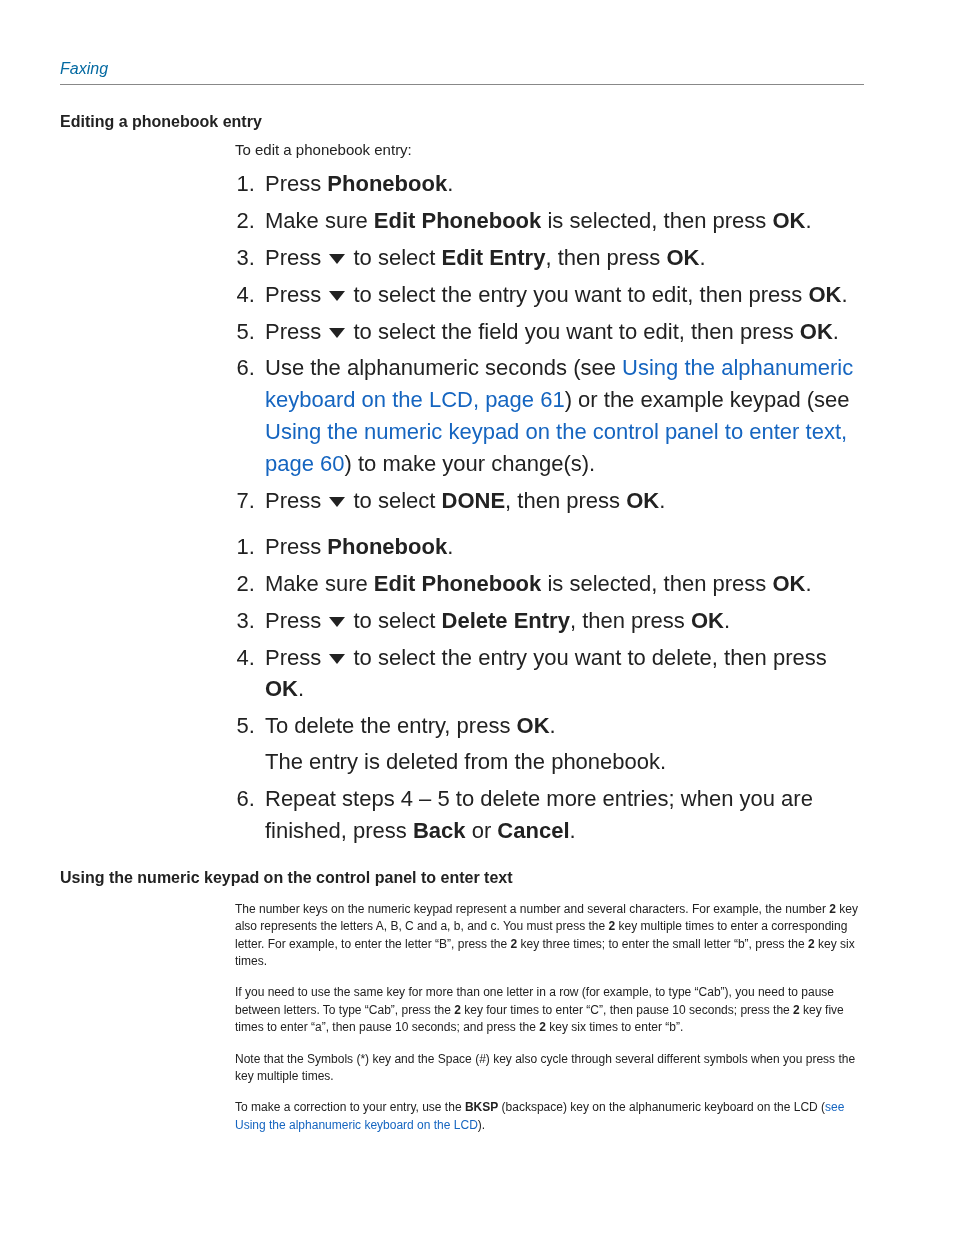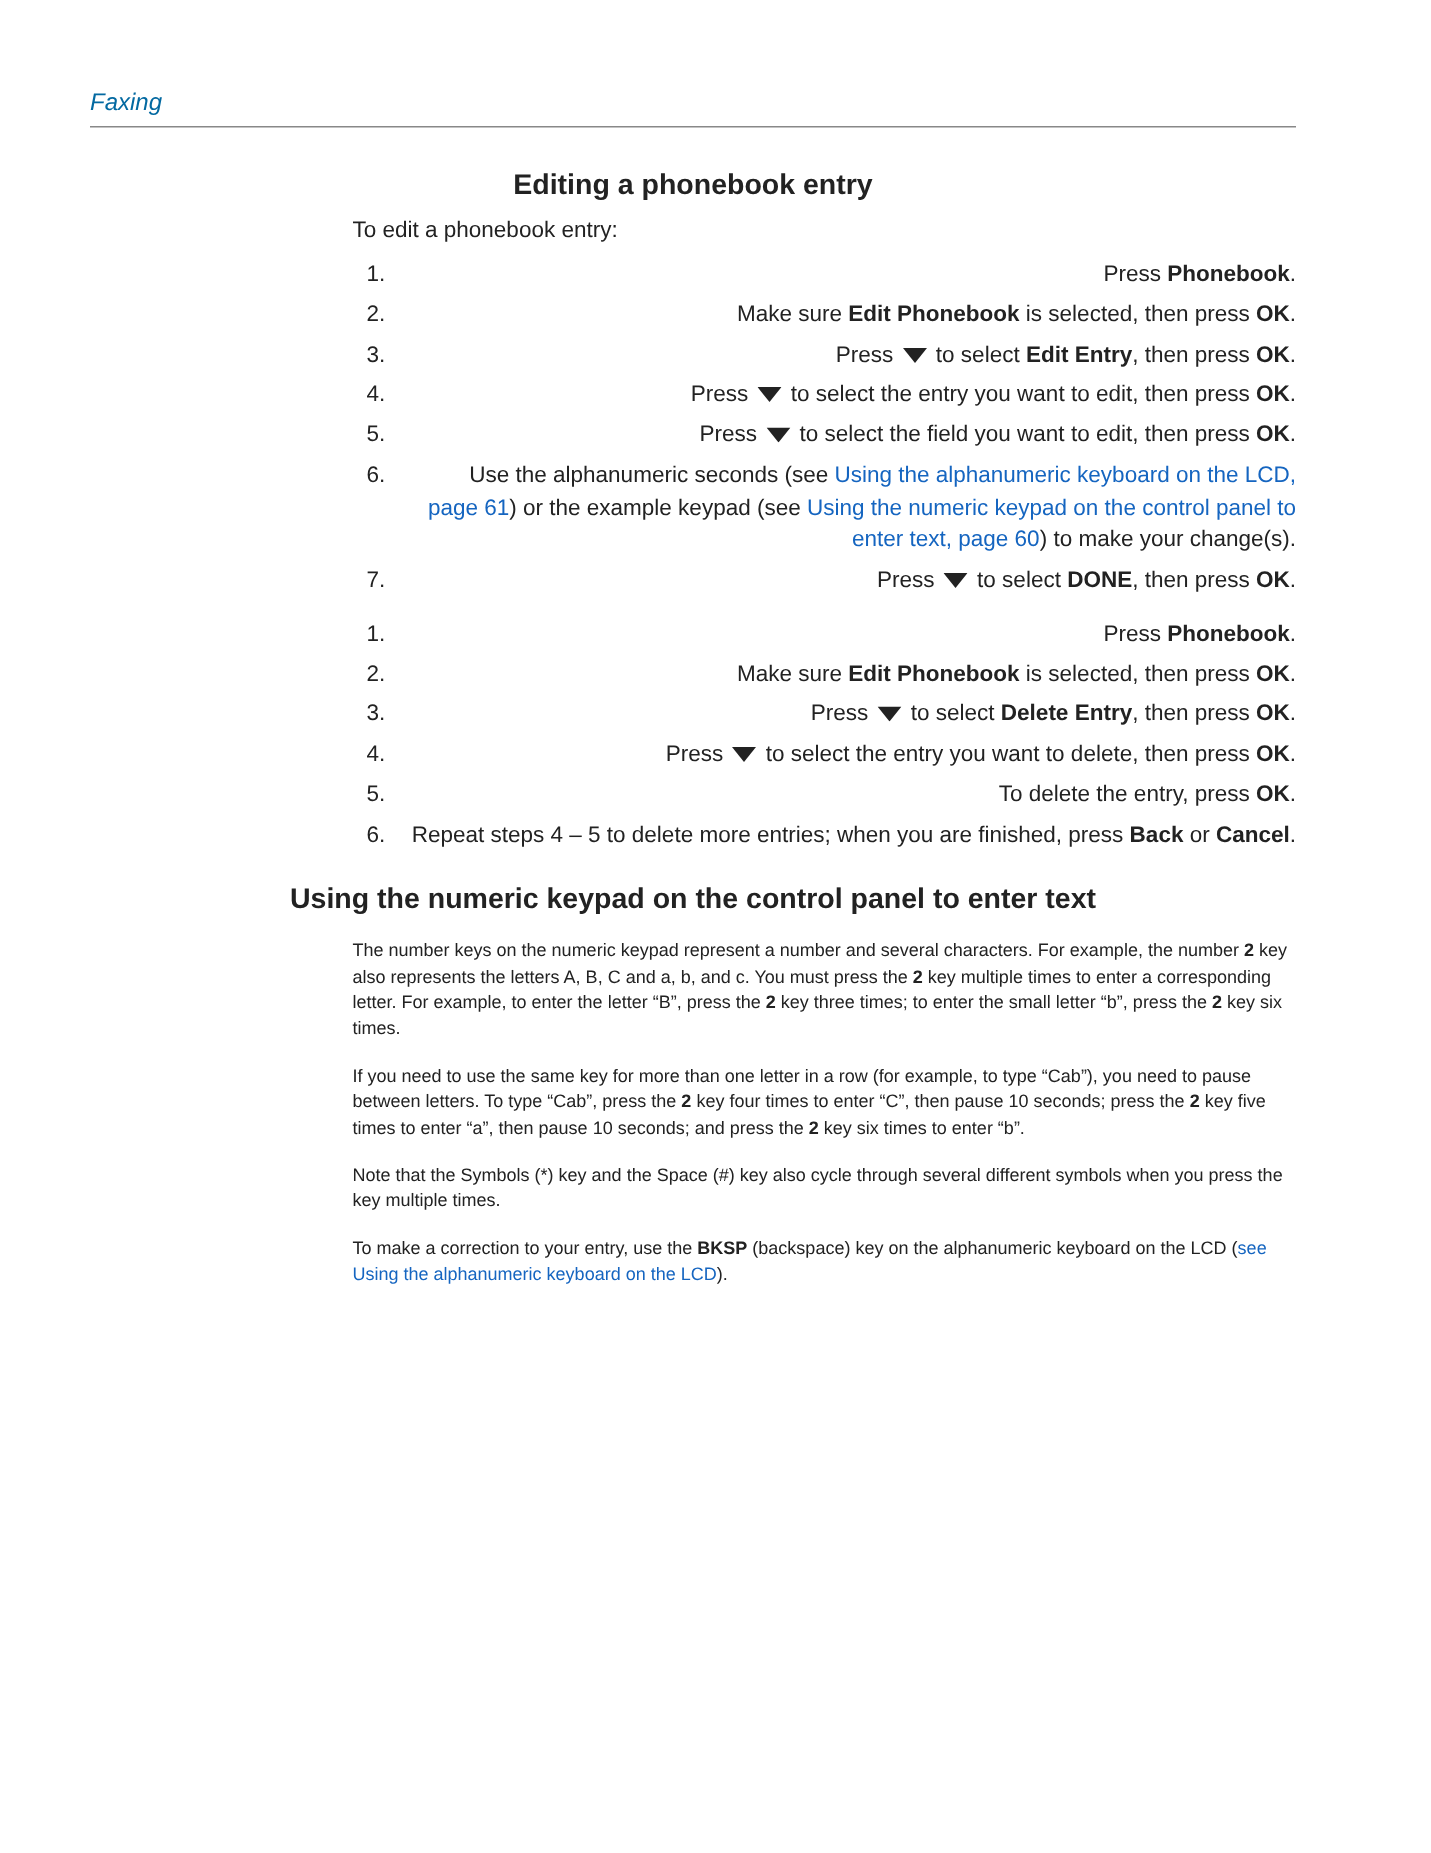--- a/index.html
+++ b/index.html
@@ -19,36 +19,34 @@
   .running-head {
     font-style: italic;
     font-size: 16px;
     border-bottom: 1px solid #888;
     padding-bottom: 6px;
     margin-bottom: 28px;
     color: #0369a1;
   }
   .section-title {
     font-weight: 700;
-    font-size: 19px;
+    font-size: 16px;
     margin: 22px 0 10px 0;
-    text-align: center;
   }
   .body-indent {
     margin-left: 175px;
   }
   .intro {
     font-size: 15px;
     margin: 10px 0 10px 0;
   }
   ol.steps {
-    font-size: 15px;
+    font-size: 22px;
     padding-left: 26px;
     margin: 6px 0 14px 0;
-    text-align: right;
   }
   ol.steps > li {
     margin: 5px 0;
     line-height: 1.45;
     padding-left: 4px;
   }
   .para {
     font-size: 12px;
     line-height: 1.45;
     margin: 14px 0;
@@ -129,20 +127,21 @@
     <ol class="steps">
       <li><span>Press </span><b>Phonebook</b><span>.</span></li>
       <li><span>Make sure </span><b>Edit Phonebook</b><span> is selected, then press </span><b>OK</b><span>.</span></li>
       <li><span>Press </span><svg class="arrow" width="16" height="10" viewBox="0 0 16 10">
             <polygon points="0,0 16,0 8,10" fill="#222"></polygon>
           </svg><span> to select </span><b>Delete Entry</b><span>, then press </span><b>OK</b><span>.</span></li>
       <li><span>Press </span><svg class="arrow" width="16" height="10" viewBox="0 0 16 10">
             <polygon points="0,0 16,0 8,10" fill="#222"></polygon>
           </svg><span> to select the entry you want to delete, then press </span><b>OK</b><span>.</span></li>
       <li><span>To delete the entry, press </span><b>OK</b><span>.</span>
+        <div class="sub">The entry is deleted from the phonebook.</div>
       </li>
       <li><span>Repeat steps 4 – 5 to delete more entries; when you are finished, press </span><b>Back</b><span> or </span><b>Cancel</b><span>.</span></li>
     </ol>
   </div>
 
   <div class="section-title">Using the numeric keypad on the control panel to enter text</div>
   <div class="body-indent">
     <div class="para"><span>The number keys on the numeric keypad represent a number and several characters. For example, the number </span><b>2</b><span> key also represents the letters A, B, C and a, b, and c. You must press the </span><b>2</b><span> key multiple times to enter a corresponding letter. For example, to enter the letter “B”, press the </span><b>2</b><span> key three times; to enter the small letter “b”, press the </span><b>2</b><span> key six times.</span></div>
     <div class="para"><span>If you need to use the same key for more than one letter in a row (for example, to type “Cab”), you need to pause between letters. To type “Cab”, press the </span><b>2</b><span> key four times to enter “C”, then pause 10 seconds; press the </span><b>2</b><span> key five times to enter “a”, then pause 10 seconds; and press the </span><b>2</b><span> key six times to enter “b”.</span></div>
     <div class="para">Note that the Symbols (*) key and the Space (#) key also cycle through several different symbols when you press the key multiple times.</div>

